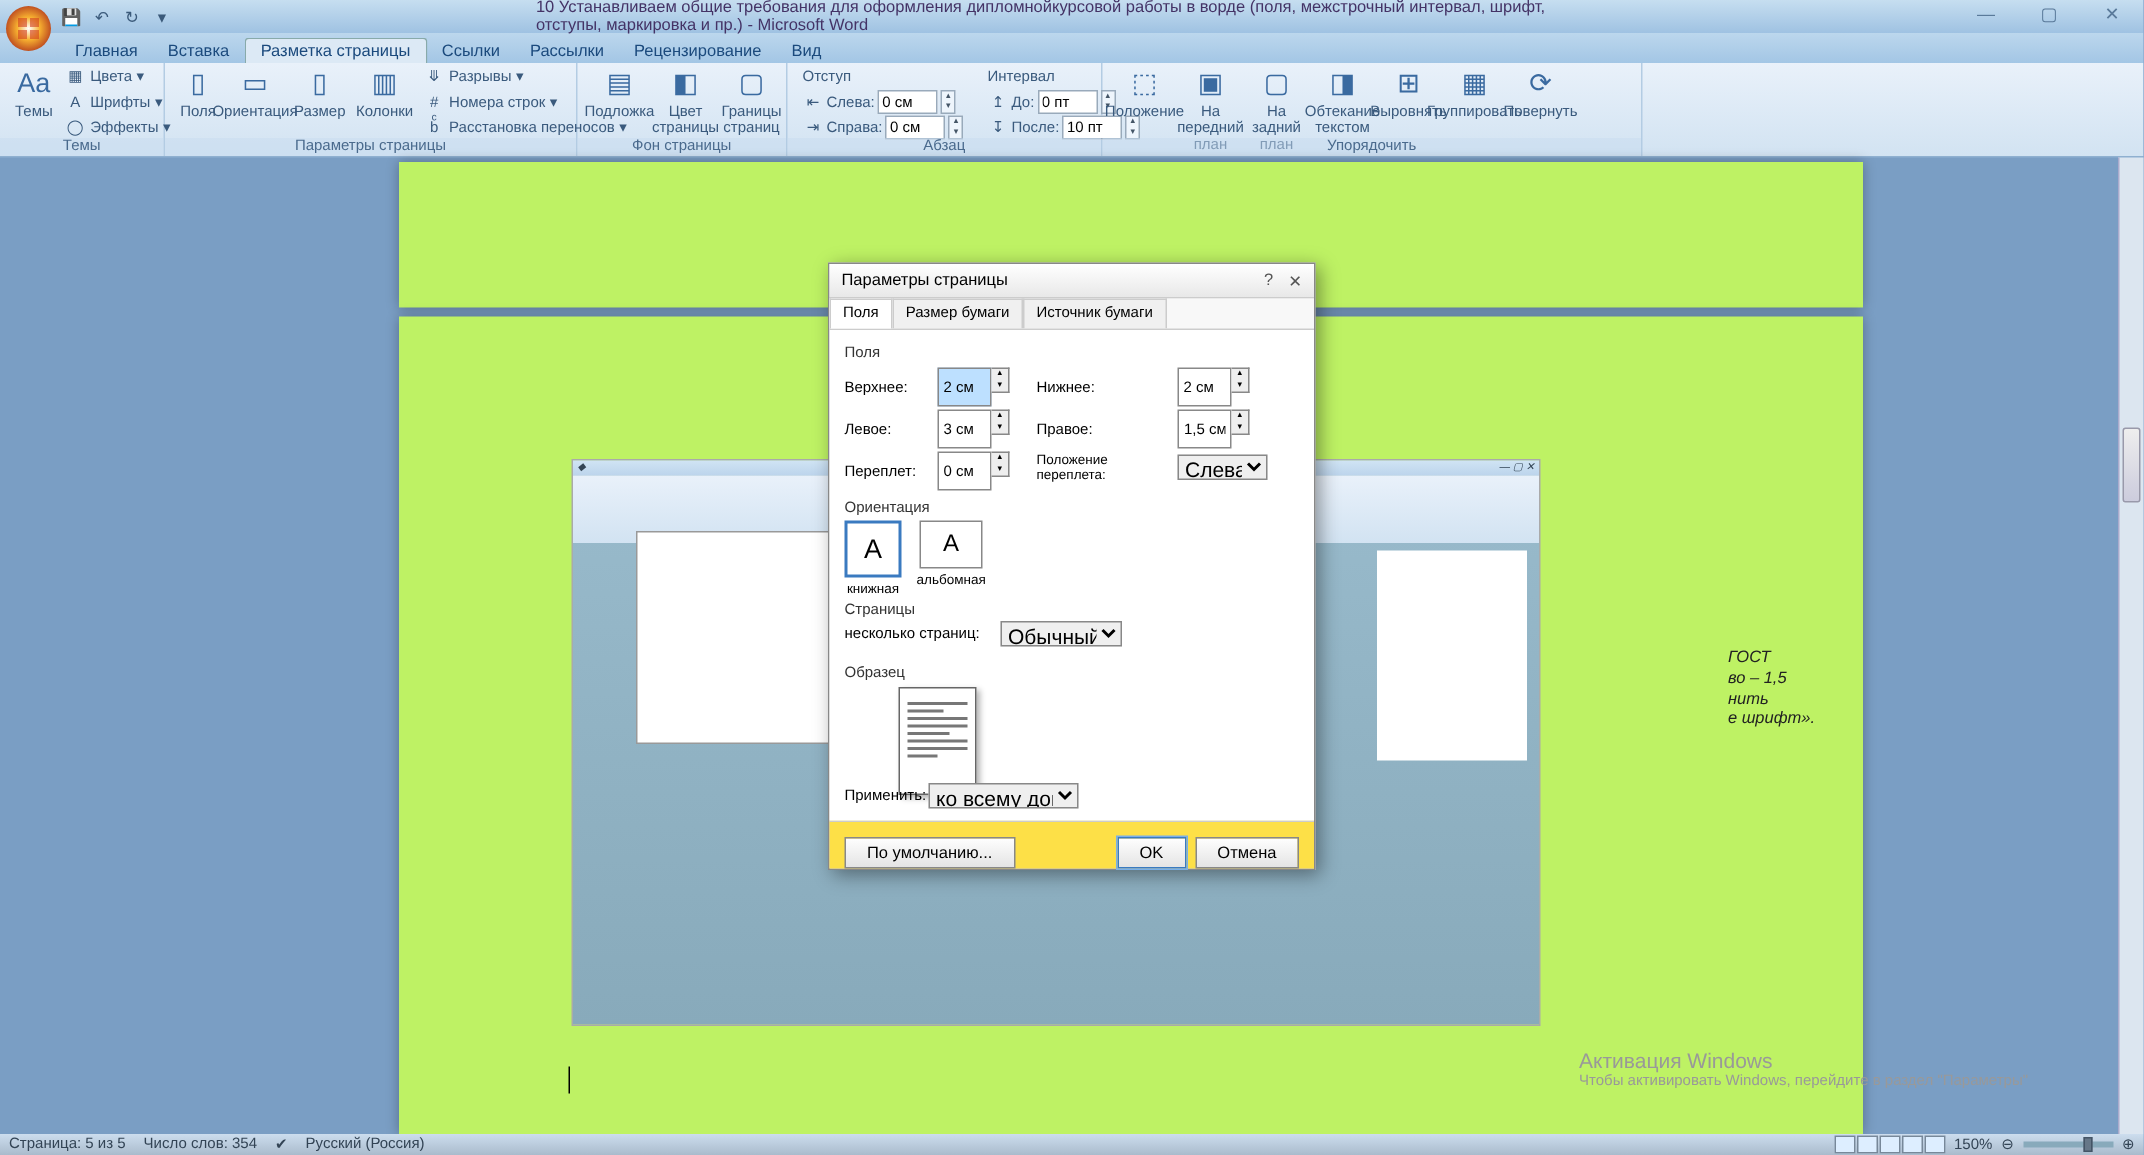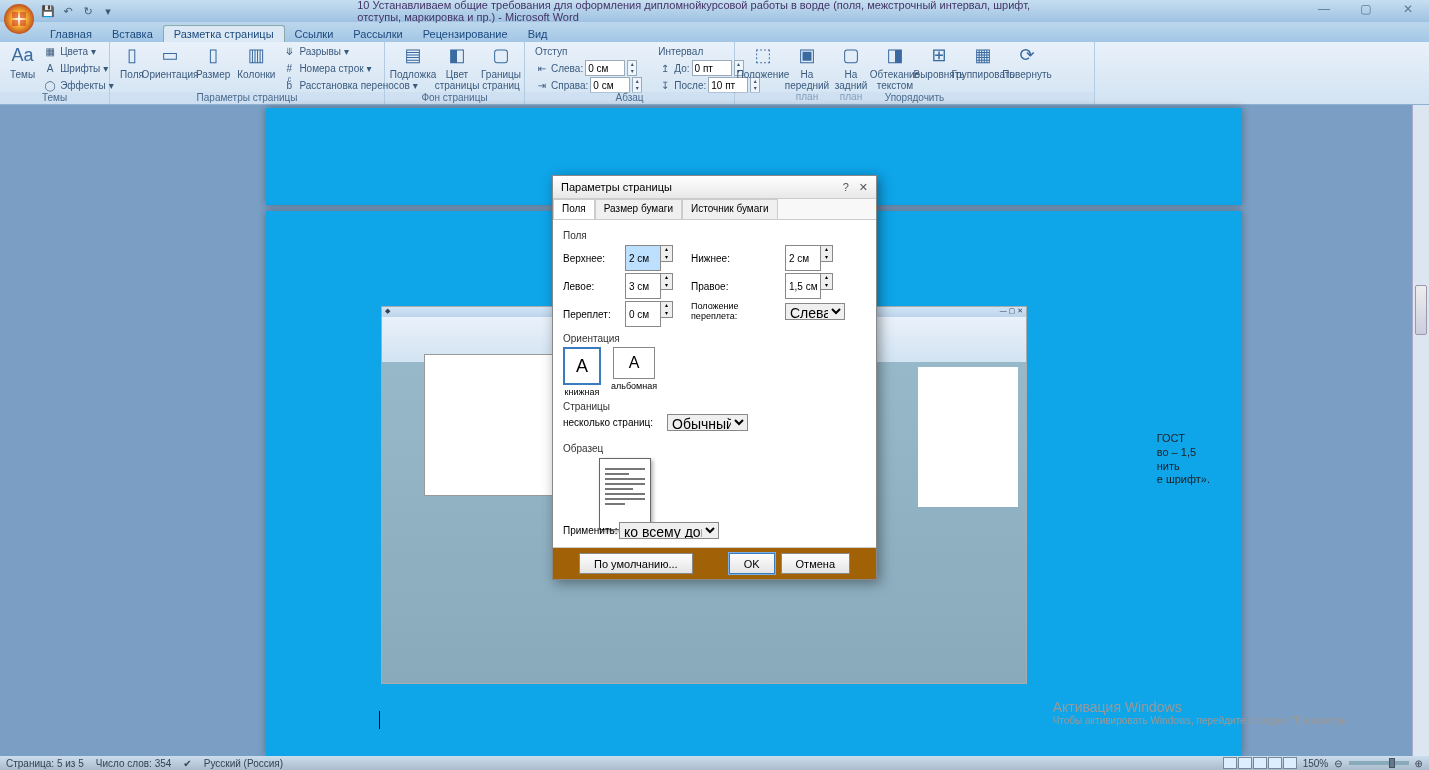--- a/index.html
+++ b/index.html
@@ -22,40 +22,40 @@
 .rbig-icon { width: 24px; height: 24px; margin-bottom: 1px; display:flex; align-items:center; justify-content:center; font-size:18px; color:#3a6aa0; }
 .ritems { display: flex; flex-direction: column; gap: 1px; padding: 1px 2px; }
 .ritem { display: flex; align-items: center; gap: 3px; white-space: nowrap; padding: 0 2px; height: 16px; }
 .ritem .ic { width: 14px; height: 14px; display:inline-flex; align-items:center; justify-content:center;}
 .rrow { display: flex; }
 .spinbox { display: flex; align-items: center; gap: 2px; font-size: 10px; }
 .spinbox input { width: 40px; height: 16px; font-size: 10px; border: 1px solid #9ab; padding: 0 2px; }
 .spin-arrows { width:10px; height:16px; border:1px solid #9ab; background:#eef5fc; display:flex; flex-direction:column; }
 .spin-arrows div{flex:1; font-size:6px; text-align:center; line-height:7px; color:#456;}
 .page-area { position: absolute; top: 105px; bottom: 14px; left: 0; right: 17px; background: #7a9ec4; display:flex; justify-content:center; }
-.page { background: #0ea5e9; width: 976px; margin-top: 3px; box-shadow: 0 0 8px rgba(0,0,0,.3); position: relative; }
+.page { background: #bef264; width: 976px; margin-top: 3px; box-shadow: 0 0 8px rgba(0,0,0,.3); position: relative; font-style: italic; }
 .page.top{height:97px;}
 .page.bottom{position:absolute; top:103px; bottom:0;}
 .embedded { position:absolute; left:115px; top:95px; width:646px; height:378px; background:linear-gradient(#9bc,#8ab); border:1px solid #aaa;}
 .emb-bar{height:10px; background:linear-gradient(#d0e4f4,#bcd4ec); font-size:7px; color:#345; padding:0 3px; display:flex; justify-content:space-between;}
 .emb-ribbon{height:45px; background:linear-gradient(#e9f1fa,#d2e3f2);}
 .emb-doc{position:absolute; right:8px; top:60px; width:100px; height:140px; background:#fff;}
 .emb-menu{position:absolute; left:42px; top:47px; width:170px; height:142px; background:#fff; border:1px solid #999; font-size:7px;}
 .doc-text{position:absolute; right:32px; top:221px; font-size:11px; color:#222; text-align:left; line-height:1.25;}
 .cursor{position:absolute; left:113px; top:500px; width:1px; height:18px; background:#000;}
 .watermark{position:absolute; right:60px; bottom:30px; color:#999; font-size:14px;}
 .watermark .sub{font-size:10px;}
 .dialog { position: absolute; left: 552px; top: 175px; width: 325px; height: 405px; background: #f0f0f0; border: 1px solid #888; box-shadow: 3px 3px 12px rgba(0,0,0,.4); font-size: 11px; z-index: 50; }
 .dialog-title { height: 23px; background: linear-gradient(#fff,#e8e8e8); display: flex; align-items: center; padding: 0 8px; justify-content: space-between; border-bottom:1px solid #ccc;}
 .dlg-close{display:flex; gap:10px; color:#555;}
 .dialog-tabs { display: flex; background: #f8f8f8; height: 20px; font-size: 10px; }
 .dtab { padding: 3px 8px; border: 1px solid #ccc; border-bottom:none; background:#f0f0f0; cursor:pointer;}
 .dtab.active { background: #fff; position:relative; z-index:2;}
 .dialog-body { padding: 6px 10px; background:#fff; height:calc(100% - 43px - 32px); border-top:1px solid #ccc; position:relative;}
-.dialog-footer { height: 32px; display: flex; align-items: center; padding: 0 26px; gap: 6px; background:#a16207; border-top:1px solid #ccc;}
+.dialog-footer { height: 32px; display: flex; align-items: flex-end; padding: 0 10px; gap: 6px; background:#fde047; border-top:1px solid #ccc;}
 .dlg-btn { height: 21px; padding: 0 14px; font-size: 11px; border: 1px solid #888; background: linear-gradient(#fefefe,#e4e4e4); cursor:pointer; }
 .dlg-btn.primary { border: 1px solid #3a7ac0; outline:1px solid #7ab0e8;}
 .sect { font-size: 10px; color: #333; margin: 4px 0 2px; }
 .field-row { display: flex; align-items: center; gap: 4px; margin: 2px 0; font-size: 10px; }
 .field-row label { width: 58px; }
 .dspin { display:flex;}
 .dspin input { width: 36px; height: 17px; font-size: 10px; border: 1px solid #888; padding:12px 3px;}
 .dspin .sarr{width:12px; height:17px; border:1px solid #888; border-left:none; background:#eee; display:flex; flex-direction:column;}
 .dspin .sarr div{flex:1; font-size:6px; text-align:center; line-height:7px;}
 .dsel { height:17px; font-size:14px; border:1px solid #888;}

